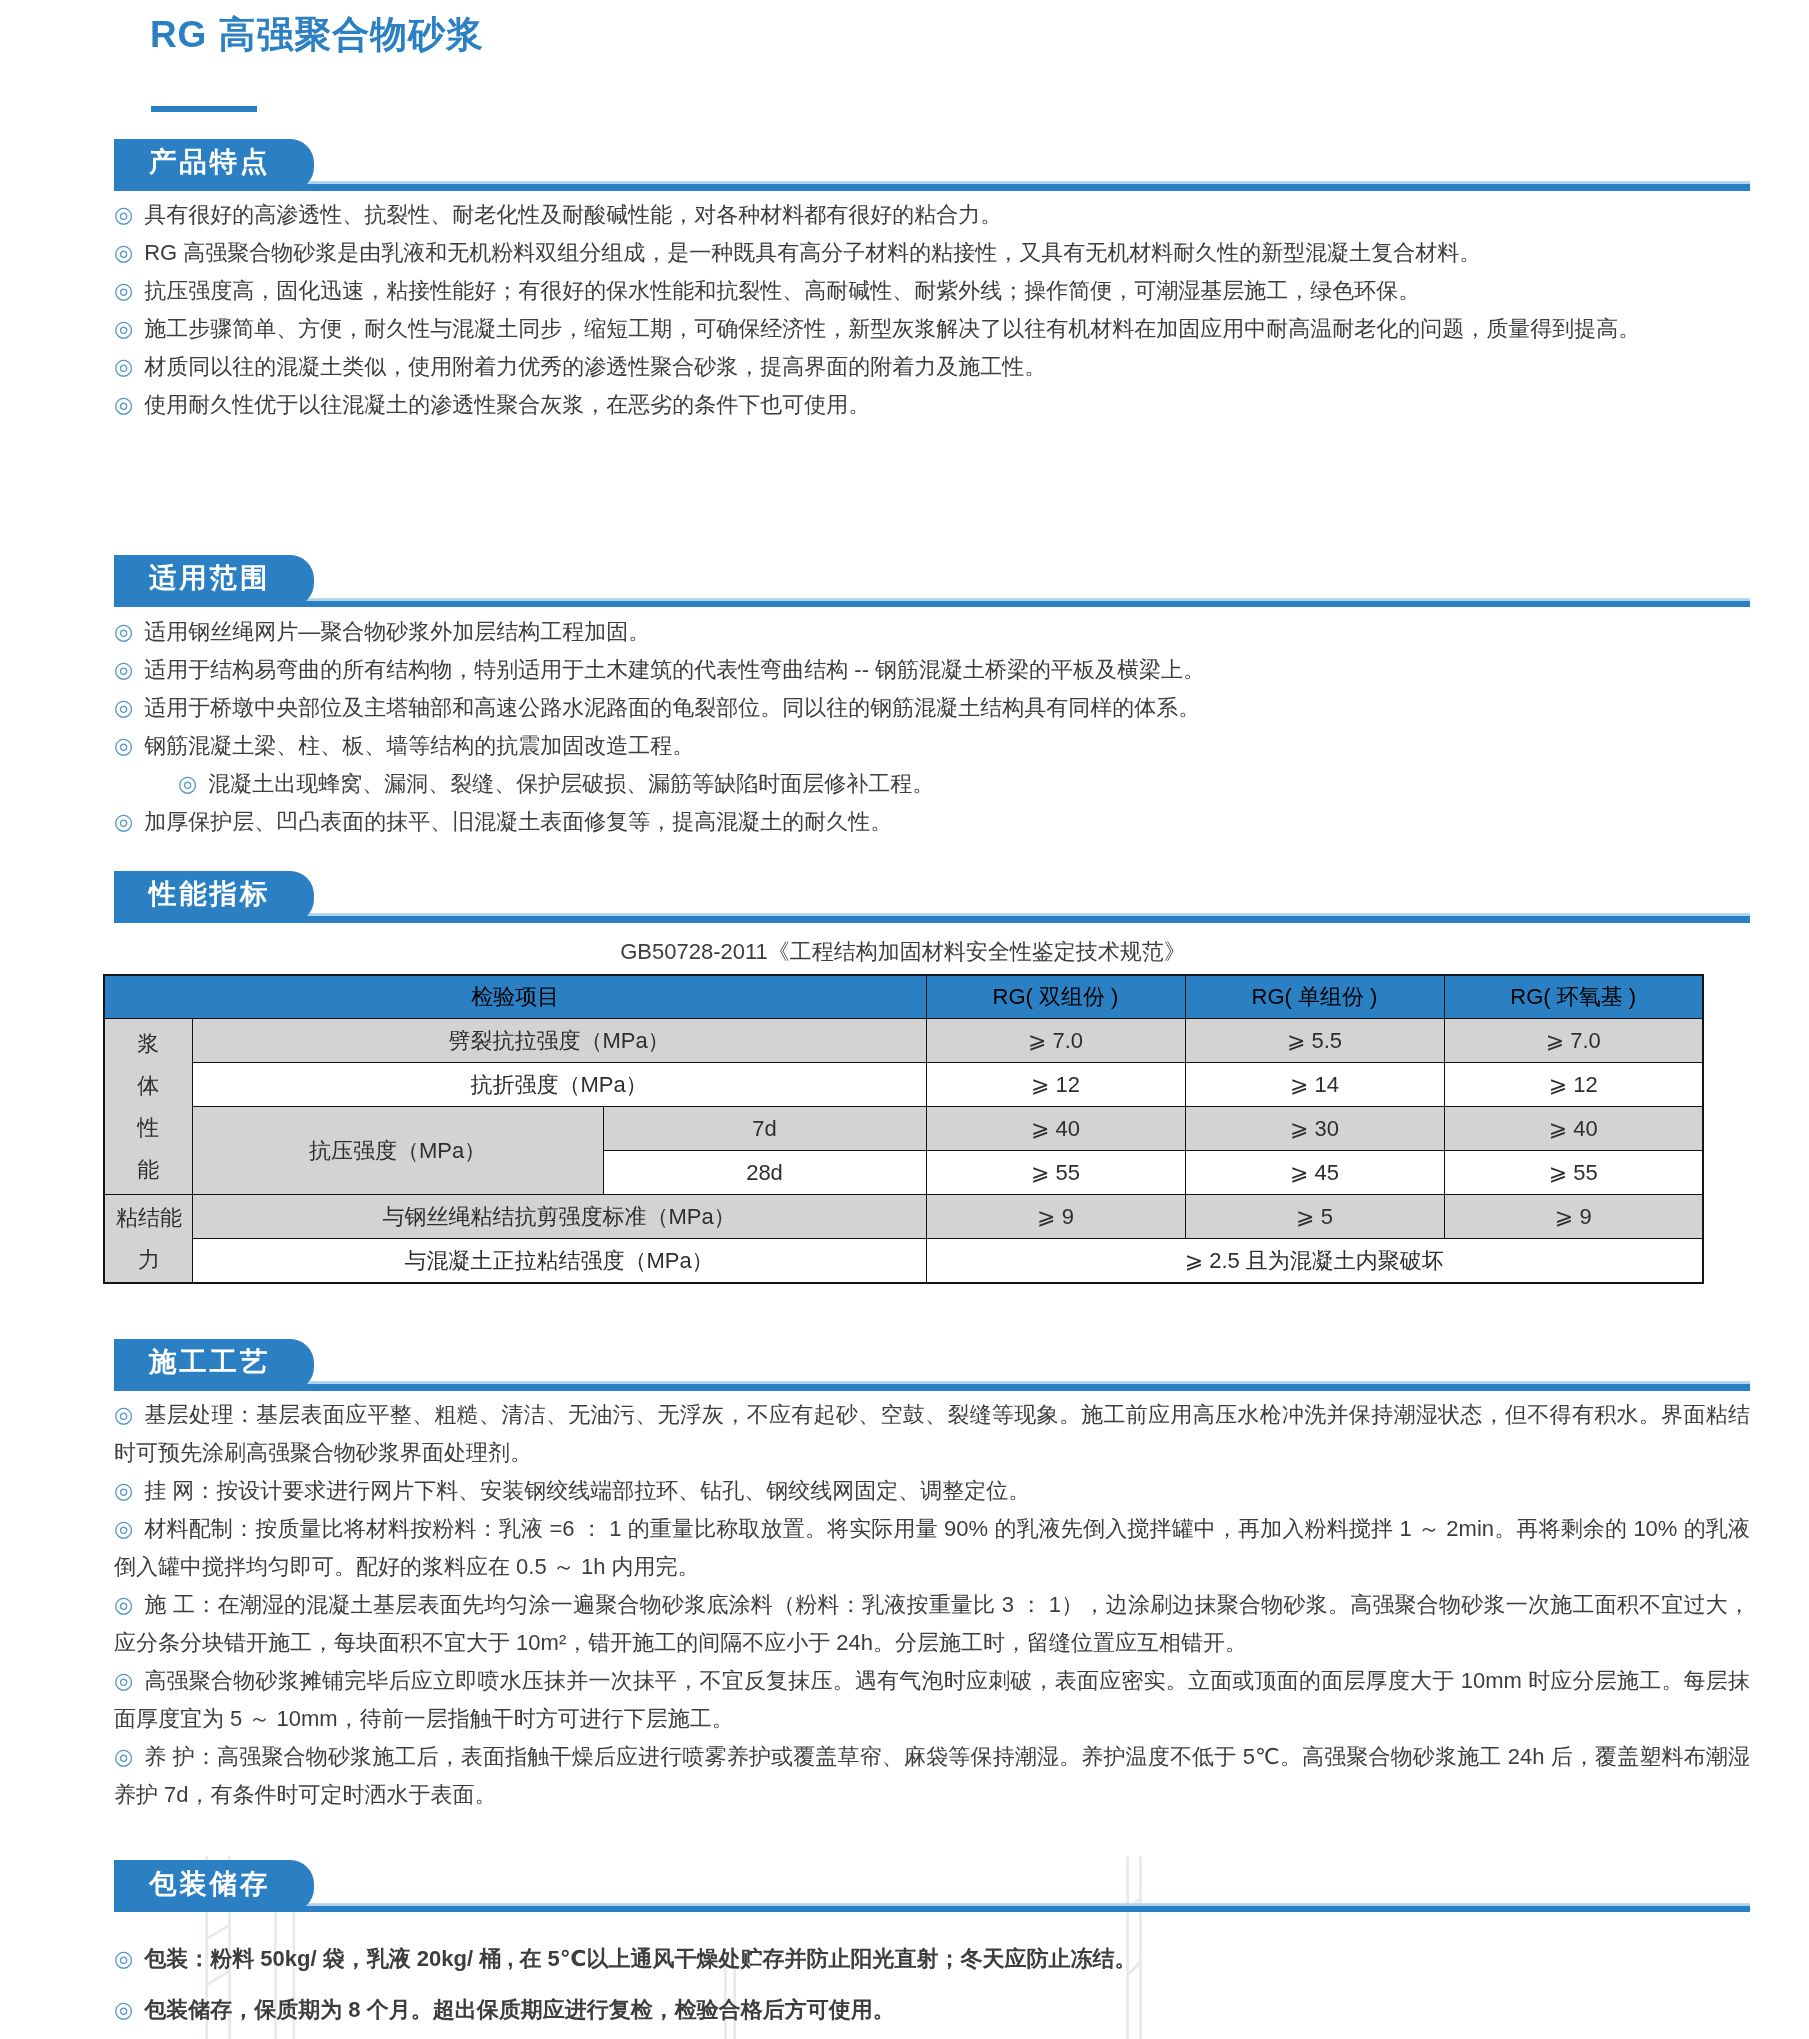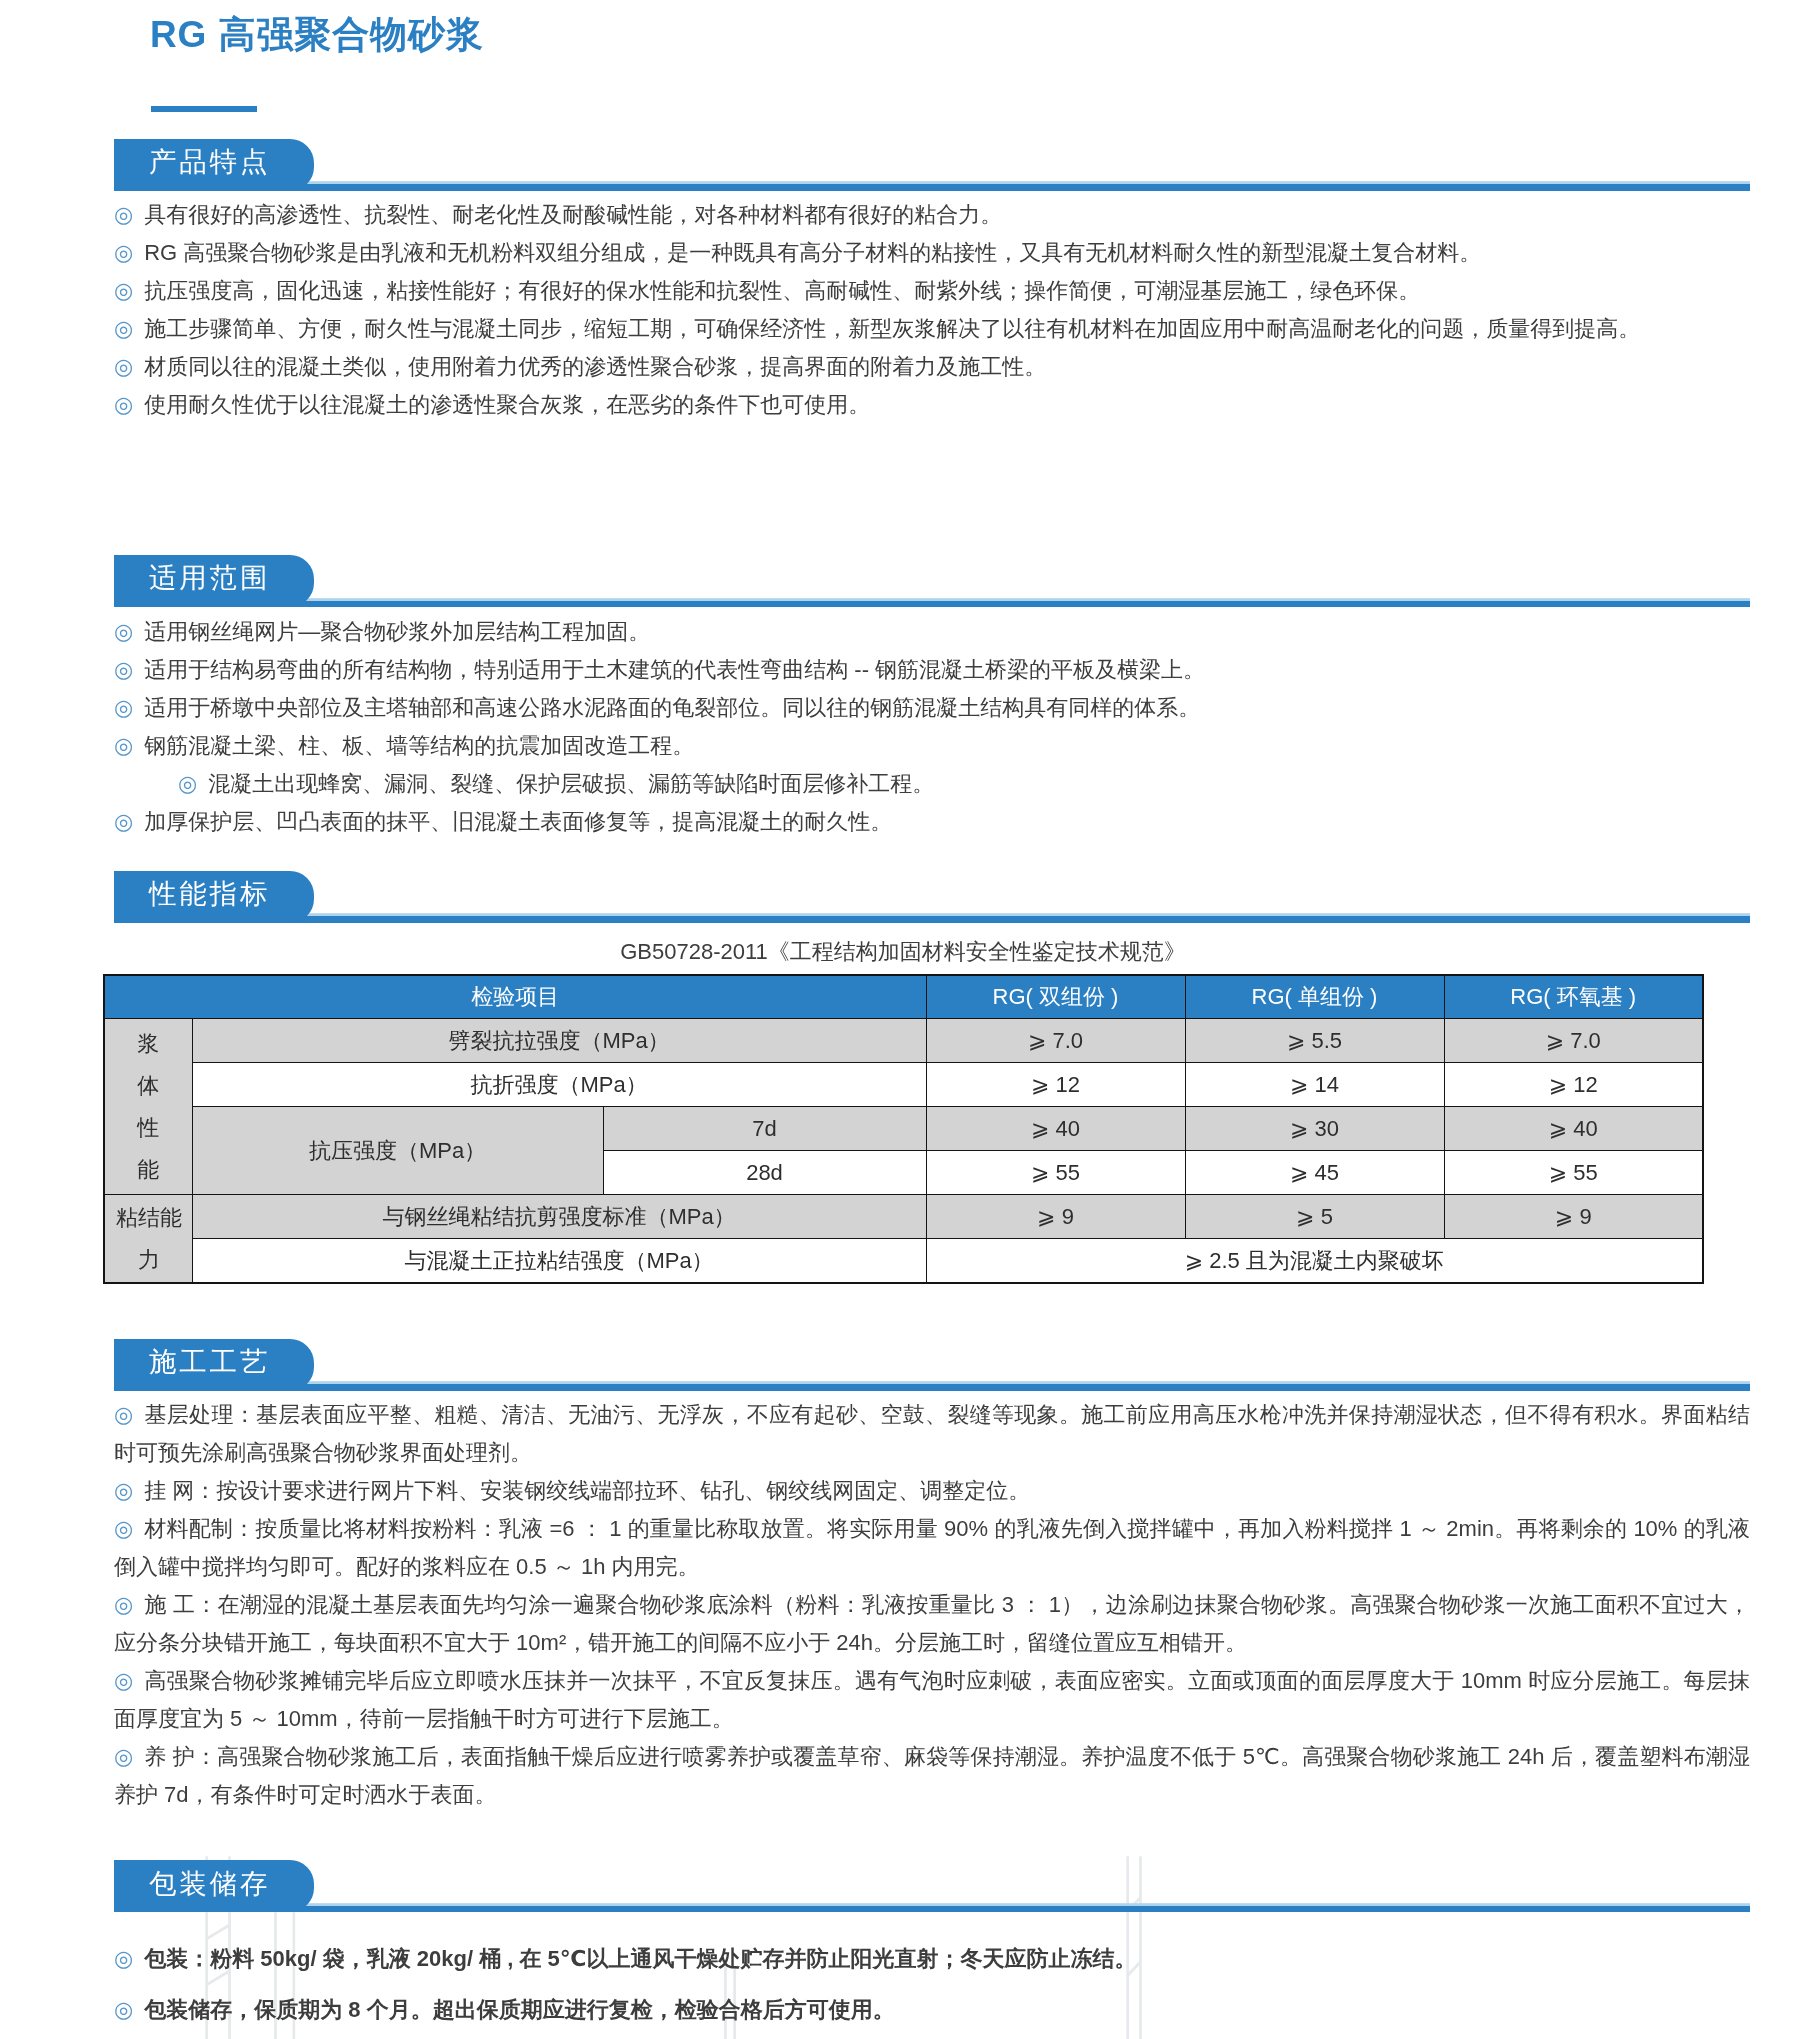--- a/index.html
+++ b/index.html
@@ -25,21 +25,21 @@
   .sec-process{ margin-top:55px; }
   .sec-packaging{ margin-top:46px; }
 
   .sec-head{ position:relative; height:52px; }
   .sec-rule{
     position:absolute; left:0; right:0; bottom:0; height:6.4px;
     background:var(--accent); box-shadow:0 -2.8px 0 #aed3ec;
   }
   .badge{
     position:absolute; left:0; bottom:0; height:52px; z-index:2;
-    background:var(--accent); color:#fff; font-size:27.5px; font-weight:normal;
+    background:var(--accent); color:#fff; font-size:27.5px; font-weight:bold;
     letter-spacing:2.8px; padding:0 44px 5.5px 35px; border-radius:0 24px 24px 0;
     display:flex; align-items:center;
   }
 
   .bullets{ margin-top:5.5px; }
   .bullets p{ margin:0; font-size:22px; line-height:38px; text-align:justify; color:var(--ink); }
   .ring{ color:#5596cb; margin-right:11px; }
 
   .pair-row{ display:flex;flex-direction:column; }
   .pair-left{ flex:0 0 auto; }
@@ -53,21 +53,21 @@
     font-size:22px; line-height:31px; color:var(--ink);
   }
   table.perf{
     margin:7.3px 0 0 -11px; border-collapse:collapse; table-layout:fixed;
     width:1600px; font-size:22px; color:#2e2e2e; border:2.8px solid #141414;
   }
   table.perf td{
     border:1.8px solid #141414; text-align:center; height:44px;
     padding:0 5.5px; background:#fff;
   }
-  table.perf tr.head td{ background:var(--accent); color:#ffffff;margin-left:32px; }
+  table.perf tr.head td{ background:var(--accent); color:#000000;margin-left:32px; }
   table.perf td.gray{ background:var(--gray); }
   .vert1{ width:1.35em; margin:0 auto; line-height:42px; word-break:break-all; text-align:center; }
   .vert2{ width:3.5em; margin:0 auto; line-height:42px; word-break:break-all; text-align:center; }
 
   .watermark{ position:absolute; z-index:0; left:0; bottom:0; pointer-events:none; }
 </style>
 </head>
 <body>
 
 <svg class="watermark" width="1809" height="184" viewBox="0 0 1970 200">

